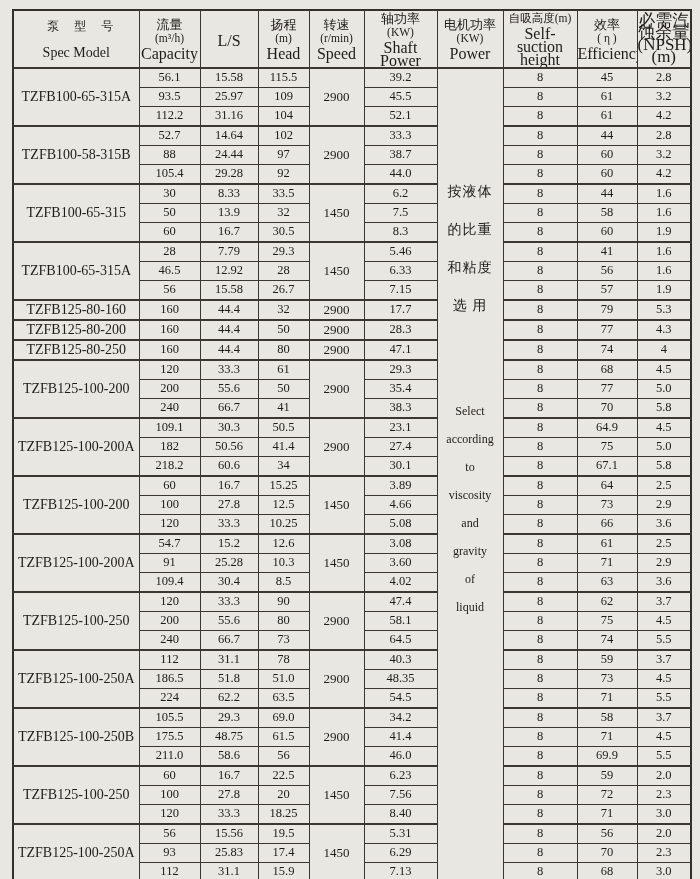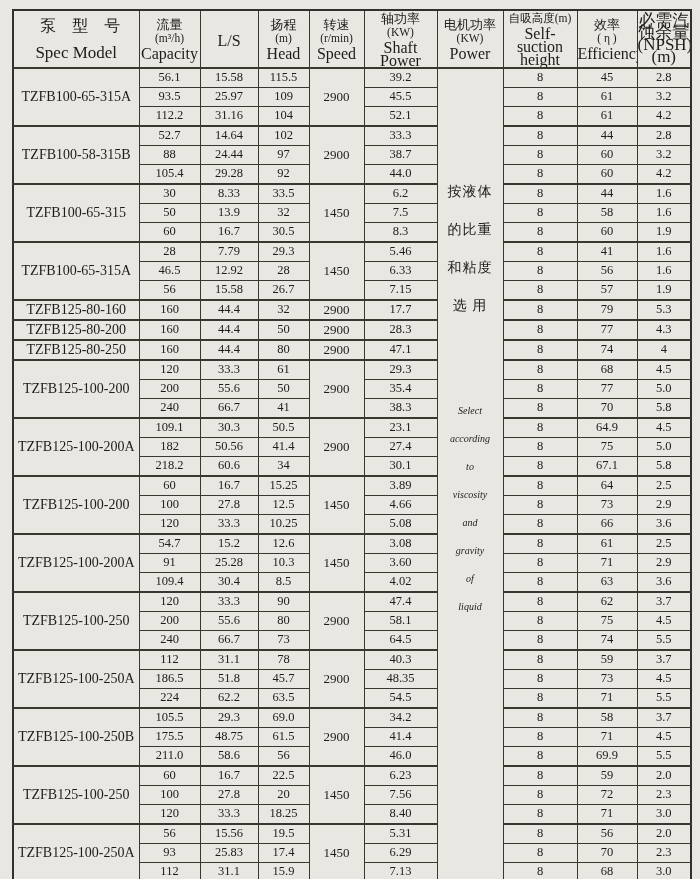--- a/index.html
+++ b/index.html
@@ -24,33 +24,33 @@
     padding:0;
     overflow:hidden;
   }
   thead th{height:56px;font-weight:normal}
   tbody td{height:18px;font-size:12.5px;line-height:1.05}
   tr.sec-start td{border-top-width:2px}
   .hdr-cn{font-size:13px;line-height:14px}
   .hdr-unit{font-size:11.5px;line-height:13px}
   .hdr-en{font-size:16px;line-height:13px;margin-top:2px}
   .hdr-tight div{font-size:17px;line-height:12px}
-  .model-hdr .hdr-cn{letter-spacing:6px;font-size:16px;padding-left:14px}
-  .model-hdr .hdr-en{font-size:17px;margin-top:13px}
+  .model-hdr .hdr-cn{letter-spacing:6px;font-size:12px;padding-left:14px}
+  .model-hdr .hdr-en{font-size:14px;margin-top:13px}
   td.model-cell{font-size:14px}
   td.speed-cell{font-size:13px}
   td.power-cell{position:relative;vertical-align:top}
   .cn-note{
     position:absolute;top:104px;left:0;width:100%;
     font-size:14px;line-height:38px;text-align:center;
   }
   .cn-note div{letter-spacing:1px}
   .en-note{
     position:absolute;top:328px;left:0;width:100%;
-    font-size:10px;line-height:28px;text-align:center;font-style:italic;
+    font-size:12px;line-height:28px;text-align:center;
   }
 </style>
 </head>
 <body>
 
 <div class="page">
   <table>
     <colgroup>
       <col style="width:126px">
       <col style="width:61px">
@@ -435,21 +435,21 @@
           <td>78</td>
           <td class="speed-cell" rowspan="3">2900</td>
           <td>40.3</td>
           <td>8</td>
           <td>59</td>
           <td>3.7</td>
         </tr>
         <tr>
           <td>186.5</td>
           <td>51.8</td>
-          <td>45.7</td>
+          <td>51.0</td>
           <td>48.35</td>
           <td>8</td>
           <td>73</td>
           <td>4.5</td>
         </tr>
         <tr>
           <td>224</td>
           <td>62.2</td>
           <td>63.5</td>
           <td>54.5</td>

